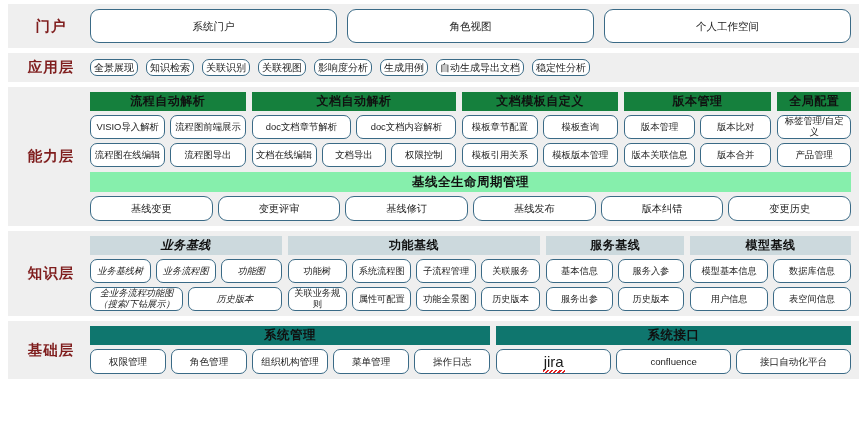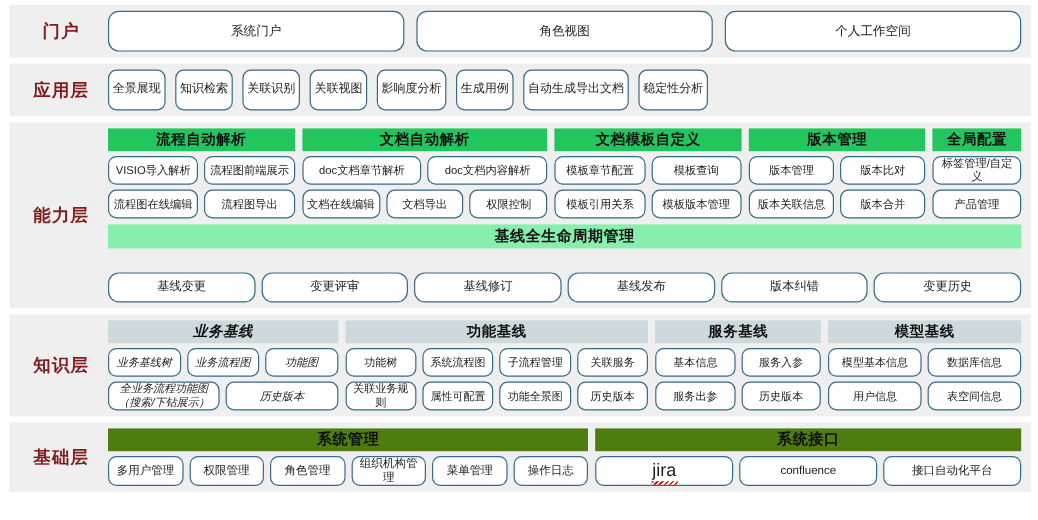--- a/index.html
+++ b/index.html
@@ -61,42 +61,42 @@
     padding:2px 3px;
     white-space:normal;
   }
 
   
   .portal-row{display:flex;gap:10px;width:100%;}
   .portal-row .pill{flex:1 1 0;height:34px;font-size:10.5px;border-radius:9px;}
 
   
   .app-row{display:flex;gap:8px;width:100%;}
-  .app-row .pill{height:34px;font-size:10px;}
+  .app-row .pill{height:17px;font-size:10px;}
 
   
   .groups{display:flex;gap:6px;width:100%;}
   .group{display:flex;flex-direction:column;gap:4px;min-width:0;}
   .group-header{
     height:19px;
     display:flex;align-items:center;justify-content:center;
     font-size:12px;font-weight:bold;color:#101010;
     letter-spacing:.5px;
   }
-  .cap .group-header{background:#22c55e;}
+  .cap .group-header{background:#15803d;}
   .know .group-header{background:#ccd9dd;}
-  .base .group-header{background:#4d7c0f;font-size:12.5px;}
+  .base .group-header{background:#0f766e;font-size:12.5px;}
   .grow{display:flex;gap:5px;}
   .grow .pill{flex:1 1 0;height:24px;min-width:0;}
 
   
   .cap-wrap{display:flex;flex-direction:column;gap:5px;width:100%;}
   .lifecycle{display:flex;flex-direction:column;gap:4px;width:100%;}
   .lifecycle .group-header{background:#86efac;height:20px;font-size:12.5px;}
-  .lifecycle .grow .pill{height:25px;border-radius:9px;font-size:10.2px;margin-top:16px;}
+  .lifecycle .grow .pill{height:25px;border-radius:9px;font-size:10.2px;}
 
   
   .know .pill{font-size:9.2px;}
   .base .pill{font-size:9.6px;height:25px;}
 
   .jira-text{position:relative;display:inline-block;color:#1c1c1c;font-size:15px;}
   .jira-text::after{
     content:"";position:absolute;left:-1px;right:-1px;bottom:-3px;height:3px;
     background-image:repeating-linear-gradient(135deg,#e02020 0 1.5px,transparent 1.5px 3px);
   }
@@ -264,21 +264,20 @@
       </div>
     </div>
     <div class="band">
       <div class="band-label">基础层</div>
       <div class="band-body">
         <div class="cap-wrap">
           <div class="groups base">
             <div class="group" style="flex: 53 1 0px;">
               <div class="group-header">系统管理</div>
               <div class="grow">
-                <div class="pill">多用户管理</div>
                 <div class="pill">权限管理</div>
                 <div class="pill">角色管理</div>
                 <div class="pill">组织机构管理</div>
                 <div class="pill">菜单管理</div>
                 <div class="pill">操作日志</div>
               </div>
             </div>
             <div class="group" style="flex: 47 1 0px;">
               <div class="group-header">系统接口</div>
               <div class="grow">

